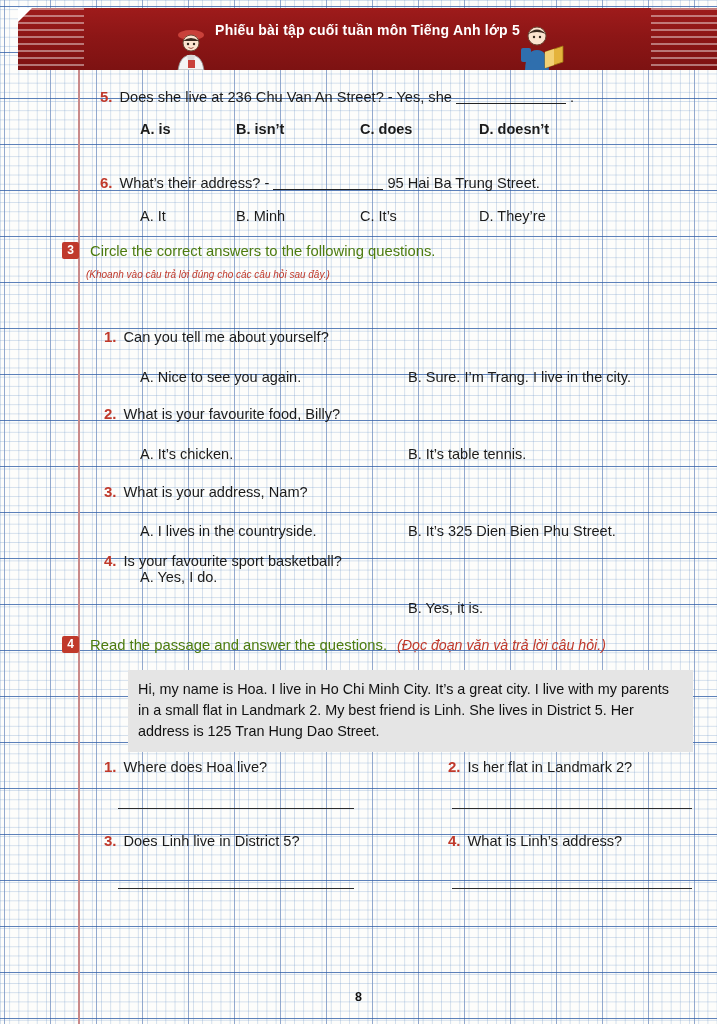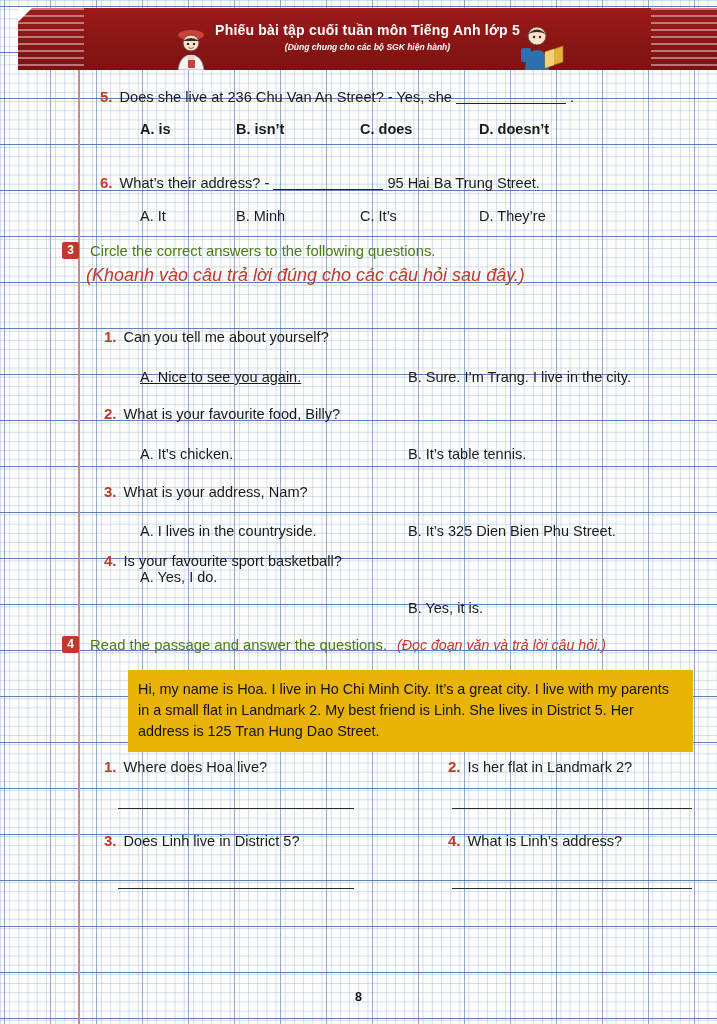--- a/index.html
+++ b/index.html
@@ -156,35 +156,35 @@
     vertical-align: 2px;
     margin-right: 7px;
   }
   .sec-title {
     color: #4d7c0f;
     font-size: 14.8px;
   }
   .sec-title-vn {
     color: #c0392b;
     font-style: italic;
-    font-size: 18px;
+    font-size: 10px;
   }
   .sec-inline-vn {
     color: #c0392b;
     font-style: italic;
     font-size: 14.2px;
   }
 
   
   #passage {
     position: absolute;
     left: 128px; top: 600px;
     width: 565px;
     padding: 9px 10px 10px 10px;
-    background: #eab308;
+    background: #e5e5e5;
     font-size: 14.4px;
     line-height: 1.45;
     color: #111;
   }
 
   .answer-line {
     position: absolute;
     border-bottom: 1.3px solid #2b2b2b;
     height: 0;
   }
@@ -206,21 +206,20 @@
 <div id="paper"></div>
 <div id="top-edge-line"></div>
 <div id="margin-rule"></div>
 
 <div id="banner">
   <div class="stripes-left"></div>
   <div class="stripes-right"></div>
   <div class="corner-notch"></div>
 
   <div id="banner-title">Phiếu bài tập cuối tuần môn Tiếng Anh lớp 5</div>
-  <div id="banner-sub">(Dùng chung cho các bộ SGK hiện hành)</div>
 
   <svg class="mascot" id="mascot-girl" viewBox="0 0 46 44">
     <ellipse cx="23" cy="9" rx="13" ry="5" fill="#c9413a"></ellipse>
     <rect x="17" y="6" width="12" height="4" rx="2" fill="#c9413a"></rect>
     <circle cx="23" cy="17" r="8" fill="#fbe3cf" stroke="#6b4a38" stroke-width="1"></circle>
     <path d="M15 15 q8 -6 16 0" fill="#3b2a20"></path>
     <circle cx="20" cy="18" r="1.2" fill="#33251c"></circle>
     <circle cx="26" cy="18" r="1.2" fill="#33251c"></circle>
     <path d="M20.5 21.5 q2.5 2 5 0" stroke="#a3594d" stroke-width="1" fill="none"></path>
     <path d="M10 44 q2 -15 13 -15 q11 0 13 15 z" fill="#f4f4f4" stroke="#8e8e8e" stroke-width="0.8"></path>
@@ -275,21 +274,21 @@
     <span class="sec-title">Circle the correct answers to the following questions.</span>
   </div>
   <div class="sec" style="left:86px; top:194px;">
     <span class="sec-title-vn">(Khoanh vào câu trả lời đúng cho các câu hỏi sau đây.)</span>
   </div>
 
   <div class="row" style="left:104px; top:258px;">
     <span class="qnum">1.</span>
     <span class="qtext">Can you tell me about yourself?</span>
   </div>
-  <div class="row" style="left:140px; top:298px;text-decoration:underline;">A. Nice to see you again.</div>
+  <div class="row" style="left:140px; top:298px;">A. Nice to see you again.</div>
   <div class="row" style="left:408px; top:298px;">B. Sure. I’m Trang. I live in the city.</div>
 
   <div class="row" style="left:104px; top:335px;">
     <span class="qnum">2.</span>
     <span class="qtext">What is your favourite food, Billy?</span>
   </div>
   <div class="row" style="left:140px; top:375px;">A. It’s chicken.</div>
   <div class="row" style="left:408px; top:375px;">B. It’s table tennis.</div>
 
   <div class="row" style="left:104px; top:413px;">

